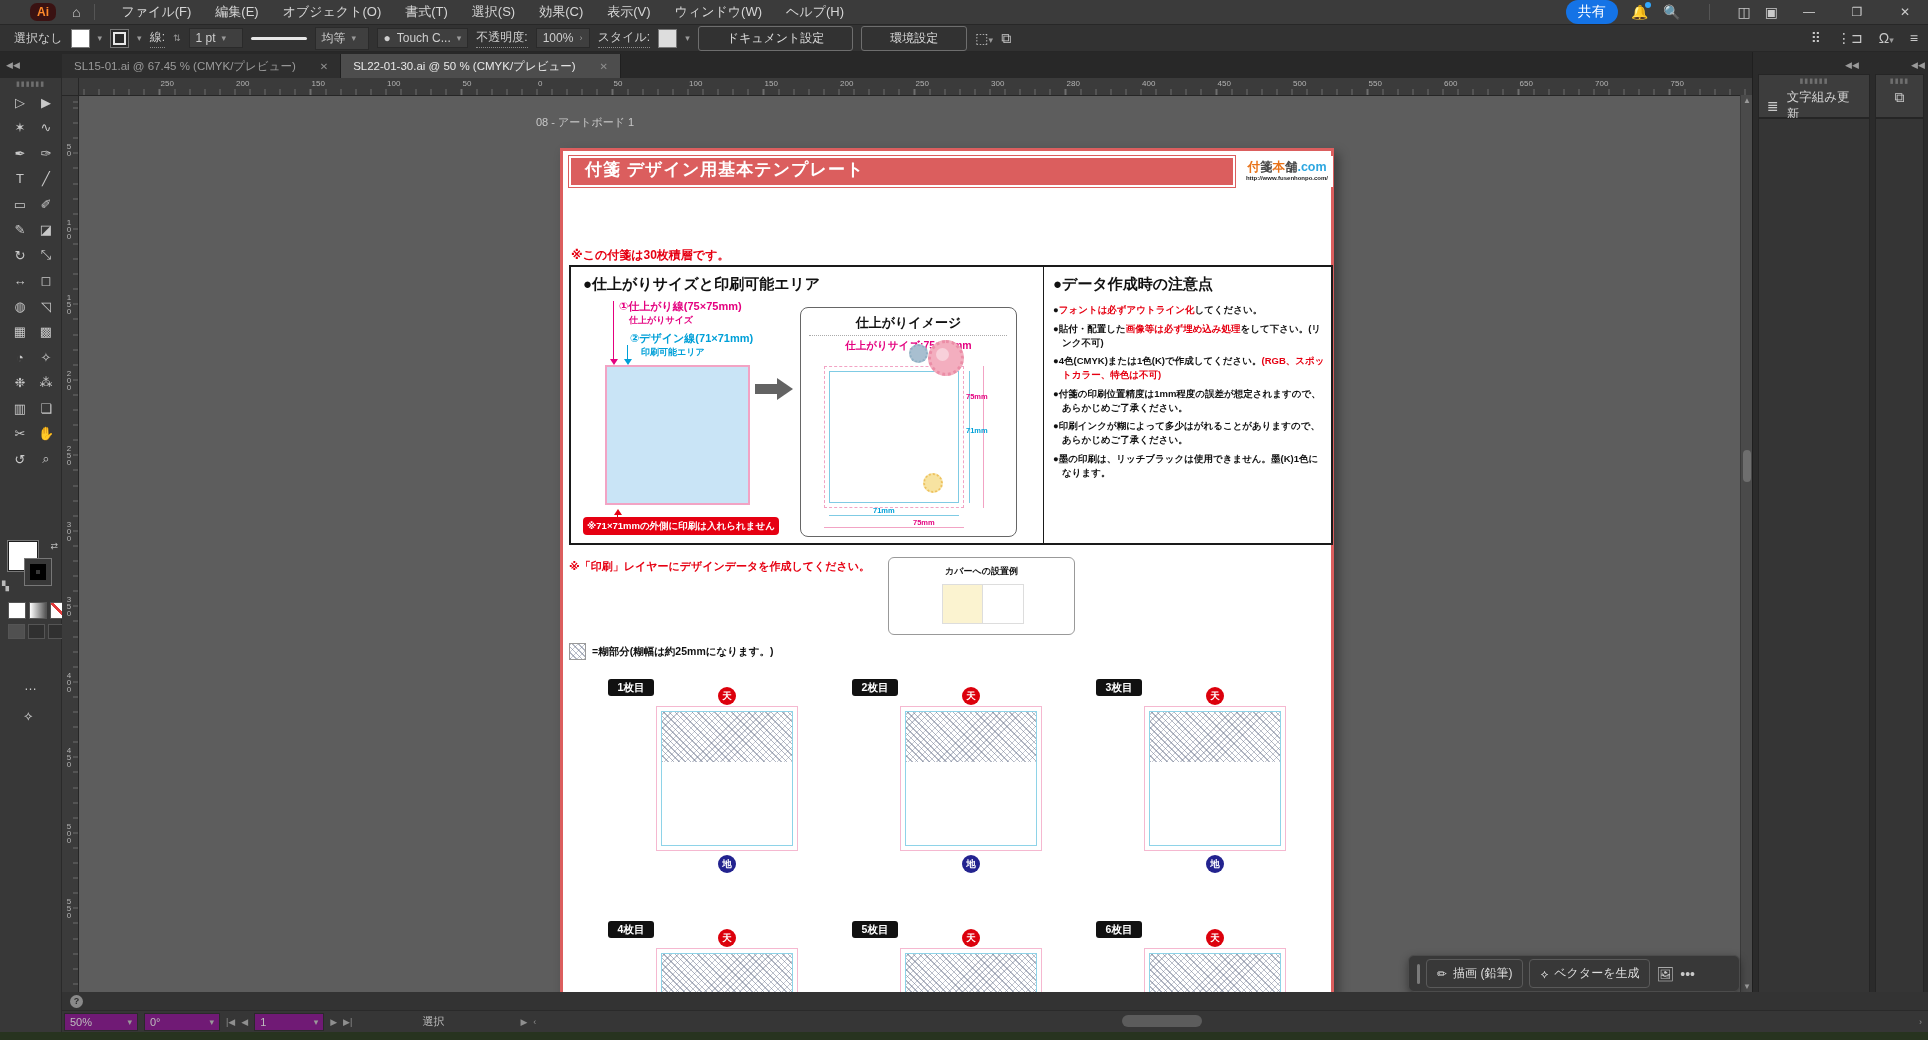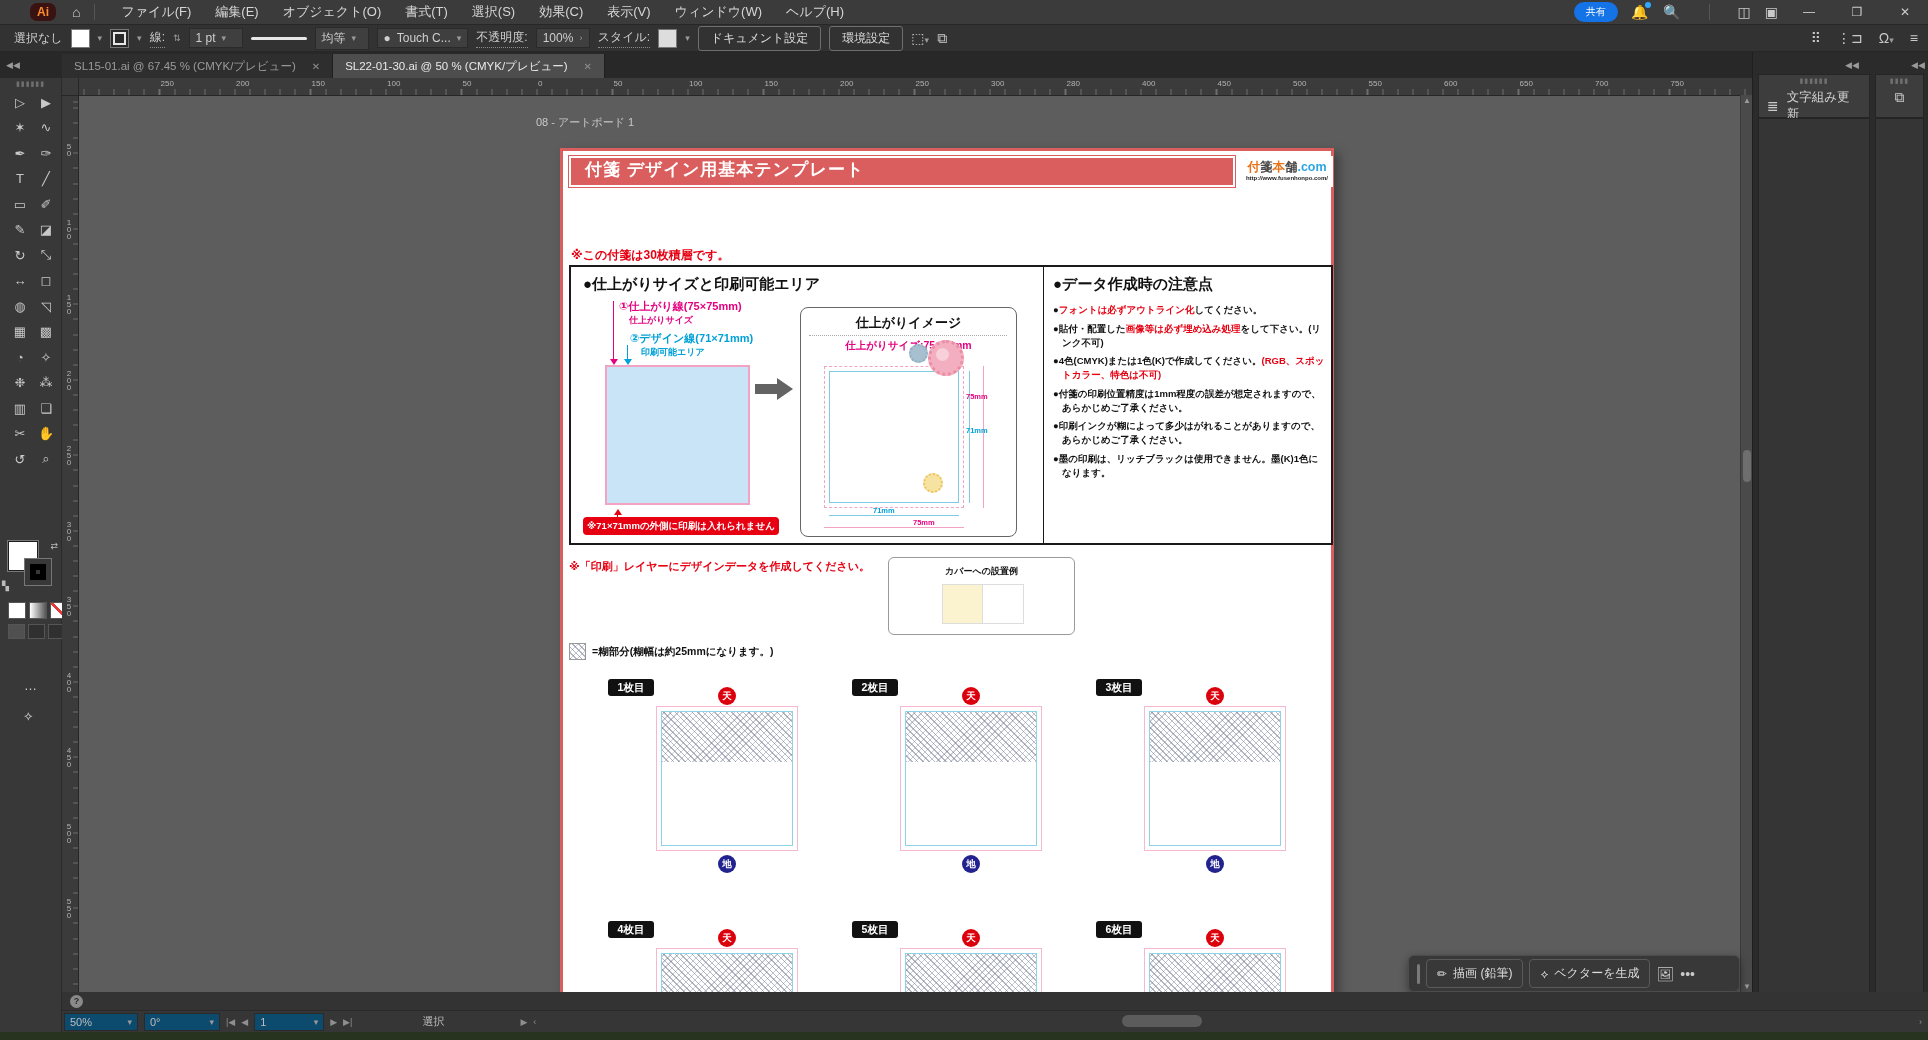--- a/index.html
+++ b/index.html
@@ -6,40 +6,40 @@
   .stage{position:relative;width:1928px;height:1040px;background:#2e2e2e;overflow:hidden;
          font-family:"Liberation Sans","DejaVu Sans",sans-serif;-webkit-font-smoothing:antialiased}
   .a{position:absolute}
   
   .menubar{left:0;top:0;width:1928px;height:24px;background:#3b3b3b;display:flex;align-items:center;color:#d6d6d6;font-size:13px}
   .ai-logo{width:26px;height:18px;background:#3a1212;color:#ff8a2a;font-weight:bold;font-size:12px;display:flex;align-items:center;justify-content:center;border-radius:7px;margin-left:30px}
   .home-ico{margin-left:16px;font-size:14px;color:#cfcfcf}
   .mb-sep{width:1px;height:16px;background:#555;margin:0 14px}
   .menu-item{padding:0 12px;height:24px;display:flex;align-items:center;cursor:default}
   .mb-right{margin-left:auto;display:flex;align-items:center;gap:14px;padding-right:6px}
-  .share-btn{background:#1473e6;color:#fff;border-radius:13px;padding:3px 12px;font-size:10px}
+  .share-btn{background:#1473e6;color:#fff;border-radius:13px;padding:3px 12px;font-size:14px}
   .ico{color:#c9c9c9;font-size:14px;text-align:center}
   .bell{position:relative}
   .bell .dot{position:absolute;right:-2px;top:-2px;width:6px;height:6px;border-radius:50%;background:#31a8ff}
   .winbtn{width:34px;height:24px;display:flex;align-items:center;justify-content:center;color:#ccc;font-size:12px}
   
   .optionsbar{left:0;top:24px;width:1928px;height:28px;background:#323232;border-top:1px solid #272727;border-bottom:1px solid #272727;display:flex;align-items:center;color:#cfcfcf;font-size:12px;gap:8px;padding-left:14px;box-sizing:border-box}
   .swatch{width:17px;height:17px;border:1px solid #777;background:#fff}
   .swatch.stroke{background:#2a2a2a;display:flex;align-items:center;justify-content:center}
   .swatch.stroke i{display:block;width:9px;height:9px;border:2px solid #e8e8e8}
   .chev{color:#9a9a9a;font-size:9px}
   .opt-lab{border-bottom:1px dotted #8a8a8a;padding-bottom:1px}
   .field{background:#3f3f3f;border:1px solid #2a2a2a;padding:2px 6px;min-width:40px;display:flex;align-items:center;gap:6px}
   .stroke-preview{width:56px;height:3px;background:#e6e6e6;border-radius:2px}
-  .opt-btn{border:1px solid #6e6e6e;border-radius:3px;padding:3px 12px;color:#dedede}
+  .opt-btn{border:1px solid #6e6e6e;border-radius:3px;padding:3px 28px;color:#dedede}
   .opt-right{margin-left:auto;display:flex;align-items:center;gap:16px;padding-right:10px}
   
   .tabbar{left:0;top:52px;width:1928px;height:26px;background:#282828;display:flex;align-items:flex-end}
   .tab-collapse{width:62px;height:26px;color:#9a9a9a;font-size:9px;display:flex;align-items:center;justify-content:flex-start;padding-left:6px;box-sizing:border-box}
-  .tab{height:24px;display:flex;align-items:center;gap:16px;padding:0 12px;font-size:11.5px;color:#9b9b9b;background:#2e2e2e;border-right:1px solid #1f1f1f;white-space:nowrap}
+  .tab{height:24px;display:flex;align-items:center;gap:24px;padding:0 12px;font-size:11.5px;color:#9b9b9b;background:#2e2e2e;border-right:1px solid #1f1f1f;white-space:nowrap}
   .tab.active{background:#4d4d4d;color:#e8e8e8}
   .tab .x{font-size:10px;color:#8f8f8f}
   
   .toolcol{left:0;top:78px;width:62px;height:954px;background:#383838;border-right:1px solid #2a2a2a;box-sizing:border-box}
   .grip{color:#6f6f6f;font-size:7px;letter-spacing:1px;text-align:center;width:100%;top:2px}
   .tool{width:24px;height:24px;color:#c8c8c8;font-size:13px;display:flex;align-items:center;justify-content:center}
   .fillstroke .fill{left:8px;top:0;width:28px;height:28px;background:#fff;border:1px solid #1e1e1e;box-shadow:0 0 0 1px #777}
   .fillstroke .stroke{left:24px;top:17px;width:28px;height:28px;background:#383838;border:1px solid #777;box-sizing:border-box}
   .fillstroke .stroke i{position:absolute;left:5px;top:5px;right:5px;bottom:5px;border:6px solid #000;display:block}
   .mini-btn{width:16px;height:15px;border:1px solid #555;display:flex;align-items:center;justify-content:center;font-size:9px;color:#ccc;background:#404040}
@@ -101,21 +101,21 @@
   .panel-grip{position:absolute;top:2px;left:0;right:0;text-align:center;color:#6f6f6f;font-size:7px;letter-spacing:1px}
   .panel-body{position:absolute;background:#353535;border:1px solid #252525;box-sizing:border-box}
   
   .ctaskbar{left:1408px;top:955px;width:332px;height:37px;background:#383838;border:1px solid #4c4c4c;border-radius:6px;box-shadow:0 3px 8px rgba(0,0,0,.4);display:flex;align-items:center;gap:6px;padding:0 8px;box-sizing:border-box;color:#dedede;font-size:12px}
   .ct-grip{width:3px;height:20px;background:#7a7a7a;border-radius:2px}
   .ct-btn{border:1px solid #5a5a5a;border-radius:4px;padding:5px 10px;display:flex;align-items:center;gap:6px;white-space:nowrap}
   
   .hintbar{left:62px;top:992px;width:1866px;height:18px;background:#333;display:flex;align-items:center;gap:8px;color:#c3c3c3;font-size:11px;padding-left:8px;box-sizing:border-box}
   .qmark{width:13px;height:13px;border-radius:50%;background:#8a8a8a;color:#2b2b2b;font-size:9px;font-weight:bold;display:flex;align-items:center;justify-content:center}
   .statusbar{left:62px;top:1010px;width:1866px;height:22px;background:#363636;border-top:1px solid #2a2a2a;display:flex;align-items:center;color:#bdbdbd;font-size:11px;gap:6px;padding-left:2px;box-sizing:border-box}
-  .sb-field{background:#0c4a6e;border:1px solid #2a2a2a;height:16px;display:flex;align-items:center;justify-content:space-between;padding:0 5px;gap:8px}
+  .sb-field{background:#701a75;border:1px solid #2a2a2a;height:16px;display:flex;align-items:center;justify-content:space-between;padding:0 5px;gap:8px}
   .sb-ico{color:#8f8f8f;font-size:9px}
   .hthumb{position:absolute;left:1060px;top:4px;width:80px;height:12px;background:#5c5c5c;border-radius:6px}
   .greenstrip{left:0;top:1032px;width:1928px;height:8px;background:#27331f}
 </style>
 </head>
 <body>
 
 <div class="stage">
 
   <div class="a menubar">

